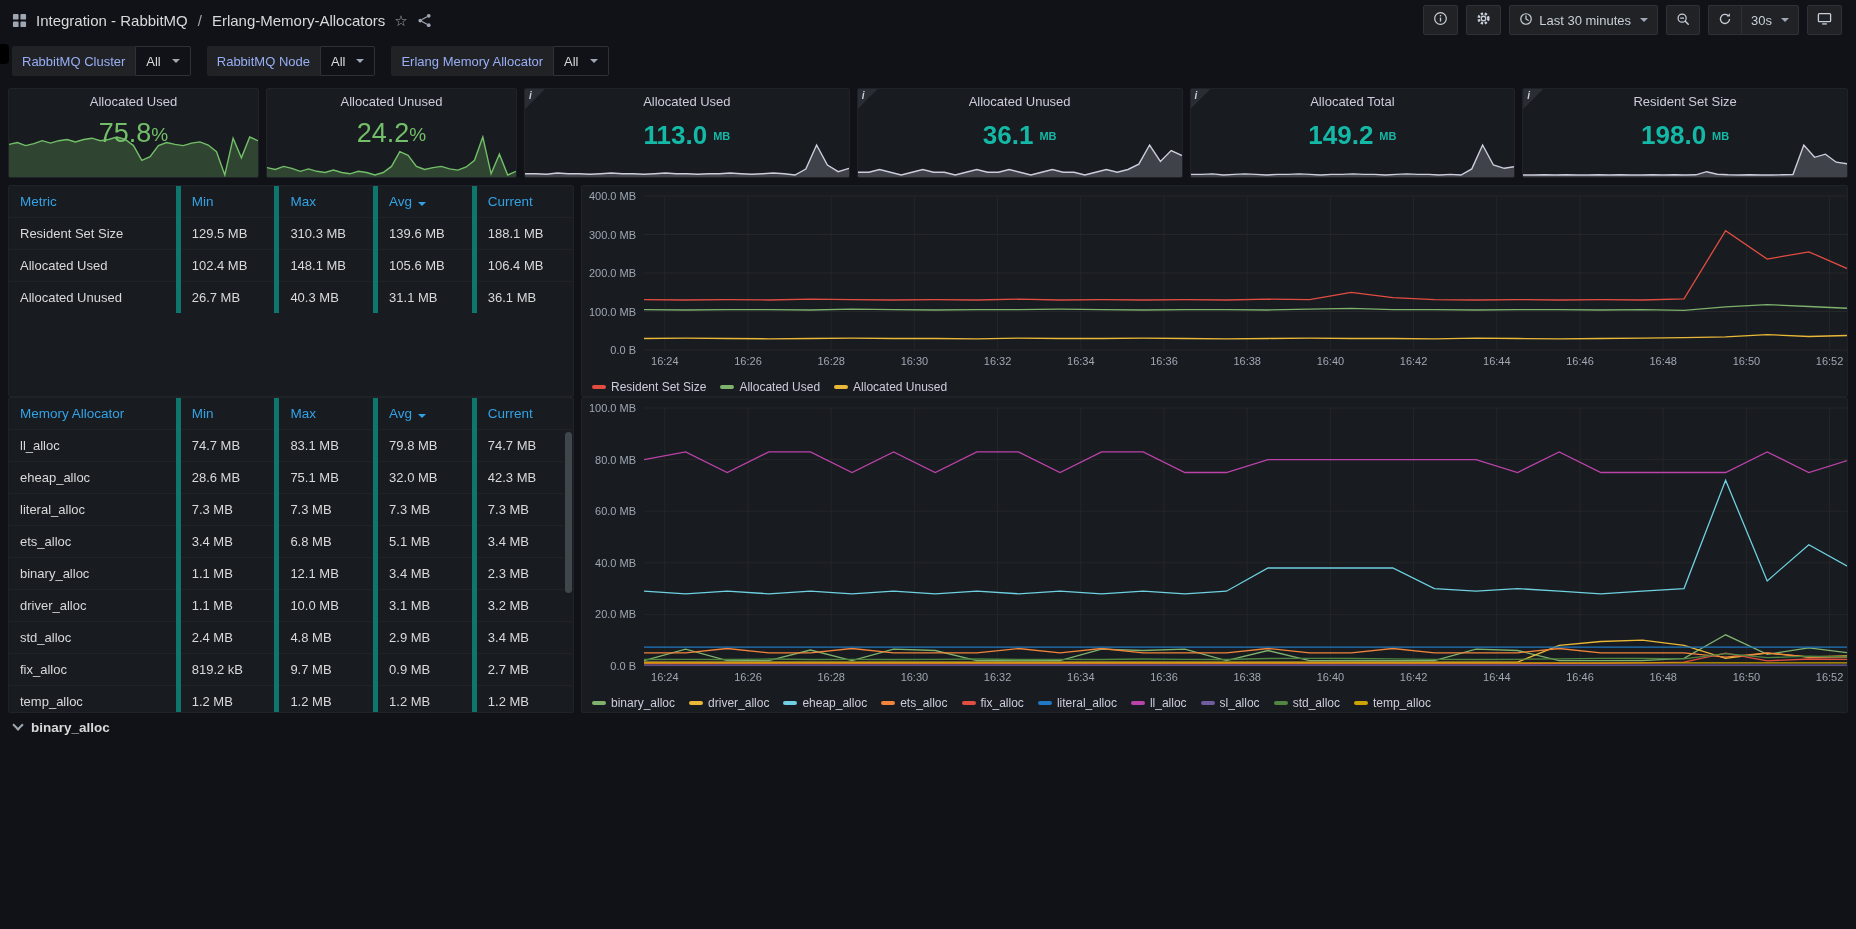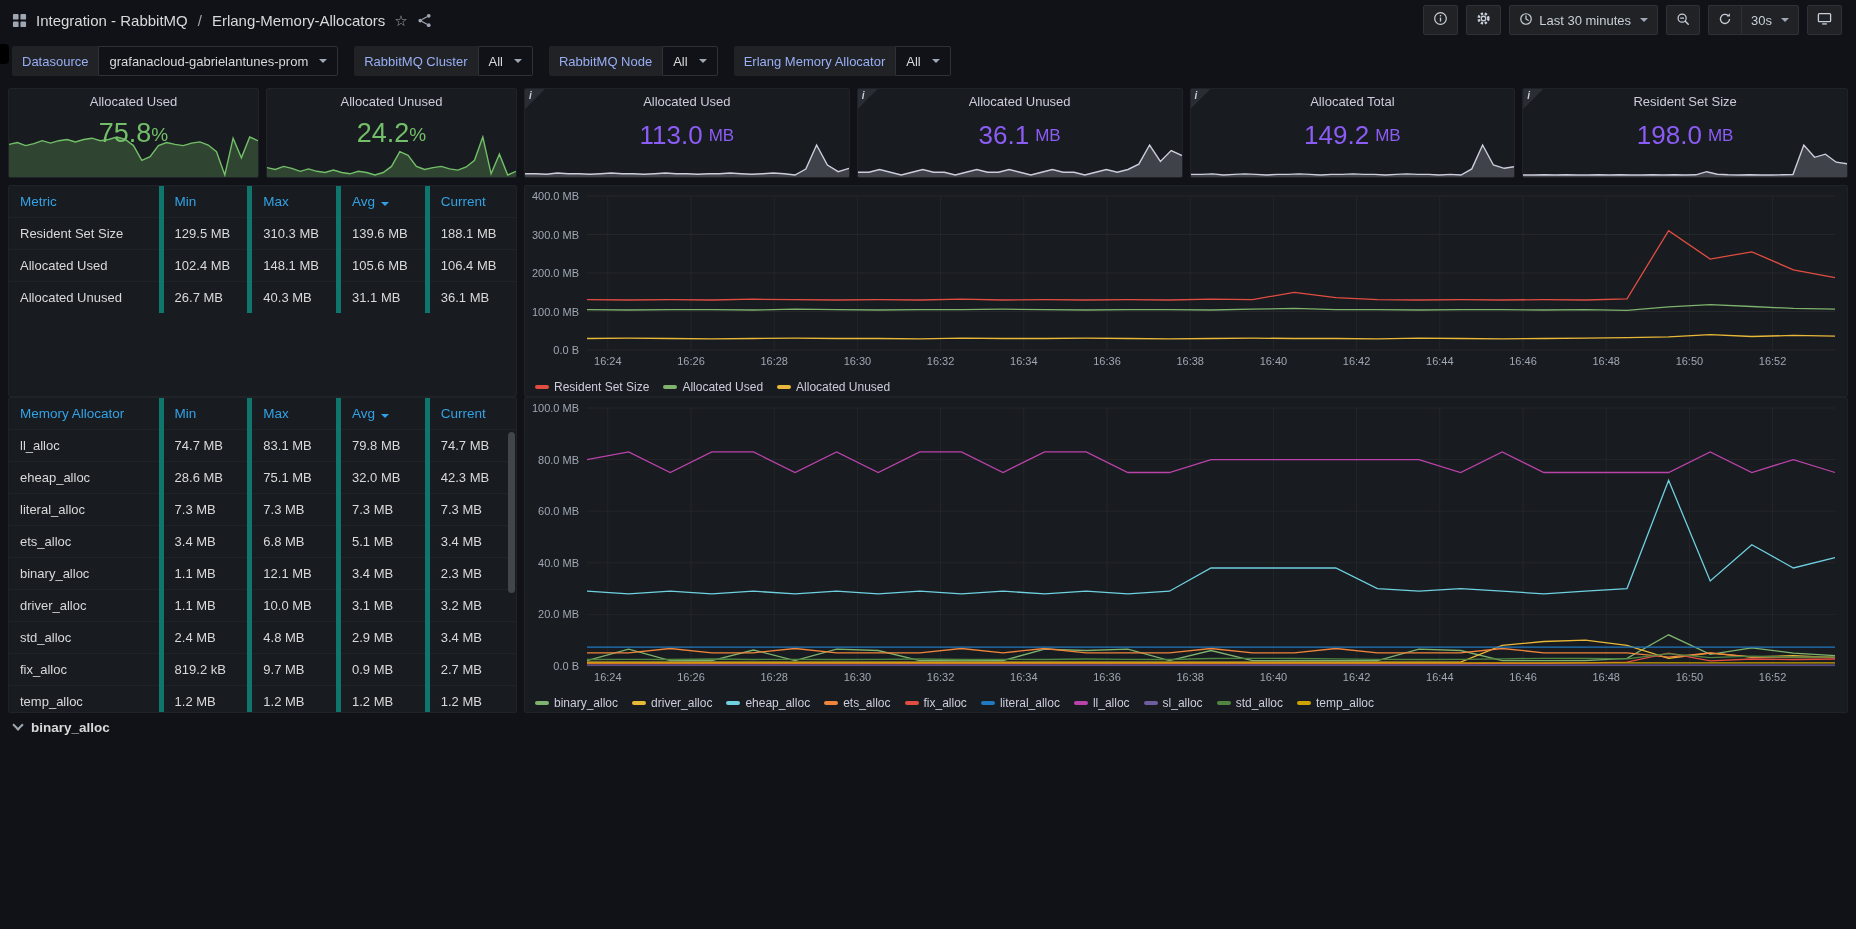--- a/index.html
+++ b/index.html
@@ -29,31 +29,31 @@
 
   
   .dash{padding:4px 8px}
   .panel{background:#181b1f;border:1px solid #1f2226;border-radius:2px;position:relative;overflow:hidden}
   .r1{display:flex;gap:7px;height:90px;margin-bottom:7px}
   .gauge{width:251px;display:flex;flex-direction:column;align-items:center}
   .stat{flex:1;display:flex;flex-direction:column;align-items:center}
   .p-title{font-size:13px;font-weight:500;color:#ccccdc;padding-top:5px;white-space:nowrap;cursor:pointer;z-index:2}
   .g-value{flex:1;display:flex;align-items:center;color:#73BF69;font-size:27px;font-weight:500;padding-bottom:20px;z-index:2}
   .g-unit{font-size:19px;margin-top:4px}
-  .s-value{flex:1;display:flex;align-items:center;color:#8b5cf6;font-size:26px;font-weight:400;padding-bottom:16px;z-index:2}
-  .s-unit{font-size:17px;margin-left:6px;margin-top:1px}
+  .s-value{flex:1;display:flex;align-items:center;color:#14b8a6;font-size:26px;font-weight:700;padding-bottom:16px;z-index:2}
+  .s-unit{font-size:11px;margin-left:6px;margin-top:1px}
   .spark{position:absolute;left:0;right:0;bottom:0;z-index:1}
   .g-spark{height:42px}
   .s-spark{height:34px}
   .corner{position:absolute;top:0;left:0;width:20px;height:20px;clip-path:polygon(0 0,100% 0,0 100%);background:#2a2d33;z-index:3;cursor:pointer}
   .corner span{position:absolute;top:1px;left:4px;font-size:10px;font-style:italic;font-weight:700;color:#c7d0d9}
 
   .r2{display:flex;gap:7px;height:212px}
   .r3{display:flex;gap:7px;height:316px}
-  .table-panel{width:509px}
+  .table-panel{width:566px}
   .chart-panel{flex:1}
   .chart{position:absolute;inset:0;cursor:crosshair}
   .legend{display:flex;align-items:center;gap:14px;padding-left:10px;height:26px;font-size:12px;color:#ccccdc;white-space:nowrap;overflow:hidden}
   .legend-item{display:inline-flex;align-items:center;cursor:pointer}
   .legend-swatch{display:inline-block;width:14px;height:4px;border-radius:2px;margin-right:5px}
 
   .row-head{display:flex;align-items:center;gap:9px;height:28px;padding:0 6px;font-size:13.5px;font-weight:700;color:#d8d9da;cursor:pointer}
   .chev{width:8px;height:8px;border-right:2px solid #9fa7b3;border-bottom:2px solid #9fa7b3;transform:rotate(45deg);margin-top:-4px}
 
   
@@ -145,27 +145,20 @@
     <button class="tb-btn">
       <span><svg width="15" height="15" viewBox="0 0 16 16">
             <rect x="1.5" y="2.8" width="13" height="8.6" rx="1" fill="none" stroke="#c7d0d9" stroke-width="1.4"></rect>
             <line x1="5.5" y1="13.8" x2="10.5" y2="13.8" stroke="#c7d0d9" stroke-width="1.4"></line>
           </svg></span>
     </button>
   </div>
 </header>
 
 <div class="submenu">
-  <div class="var">
-    <span class="var-label">Datasource</span>
-    <span class="var-value">
-      <span>grafanacloud-gabrielantunes-prom</span>
-      <span class="caret"></span>
-    </span>
-  </div>
   <div class="var">
     <span class="var-label">RabbitMQ Cluster</span>
     <span class="var-value">
       <span>All</span>
       <span class="caret"></span>
     </span>
   </div>
   <div class="var">
     <span class="var-label">RabbitMQ Node</span>
     <span class="var-value">

